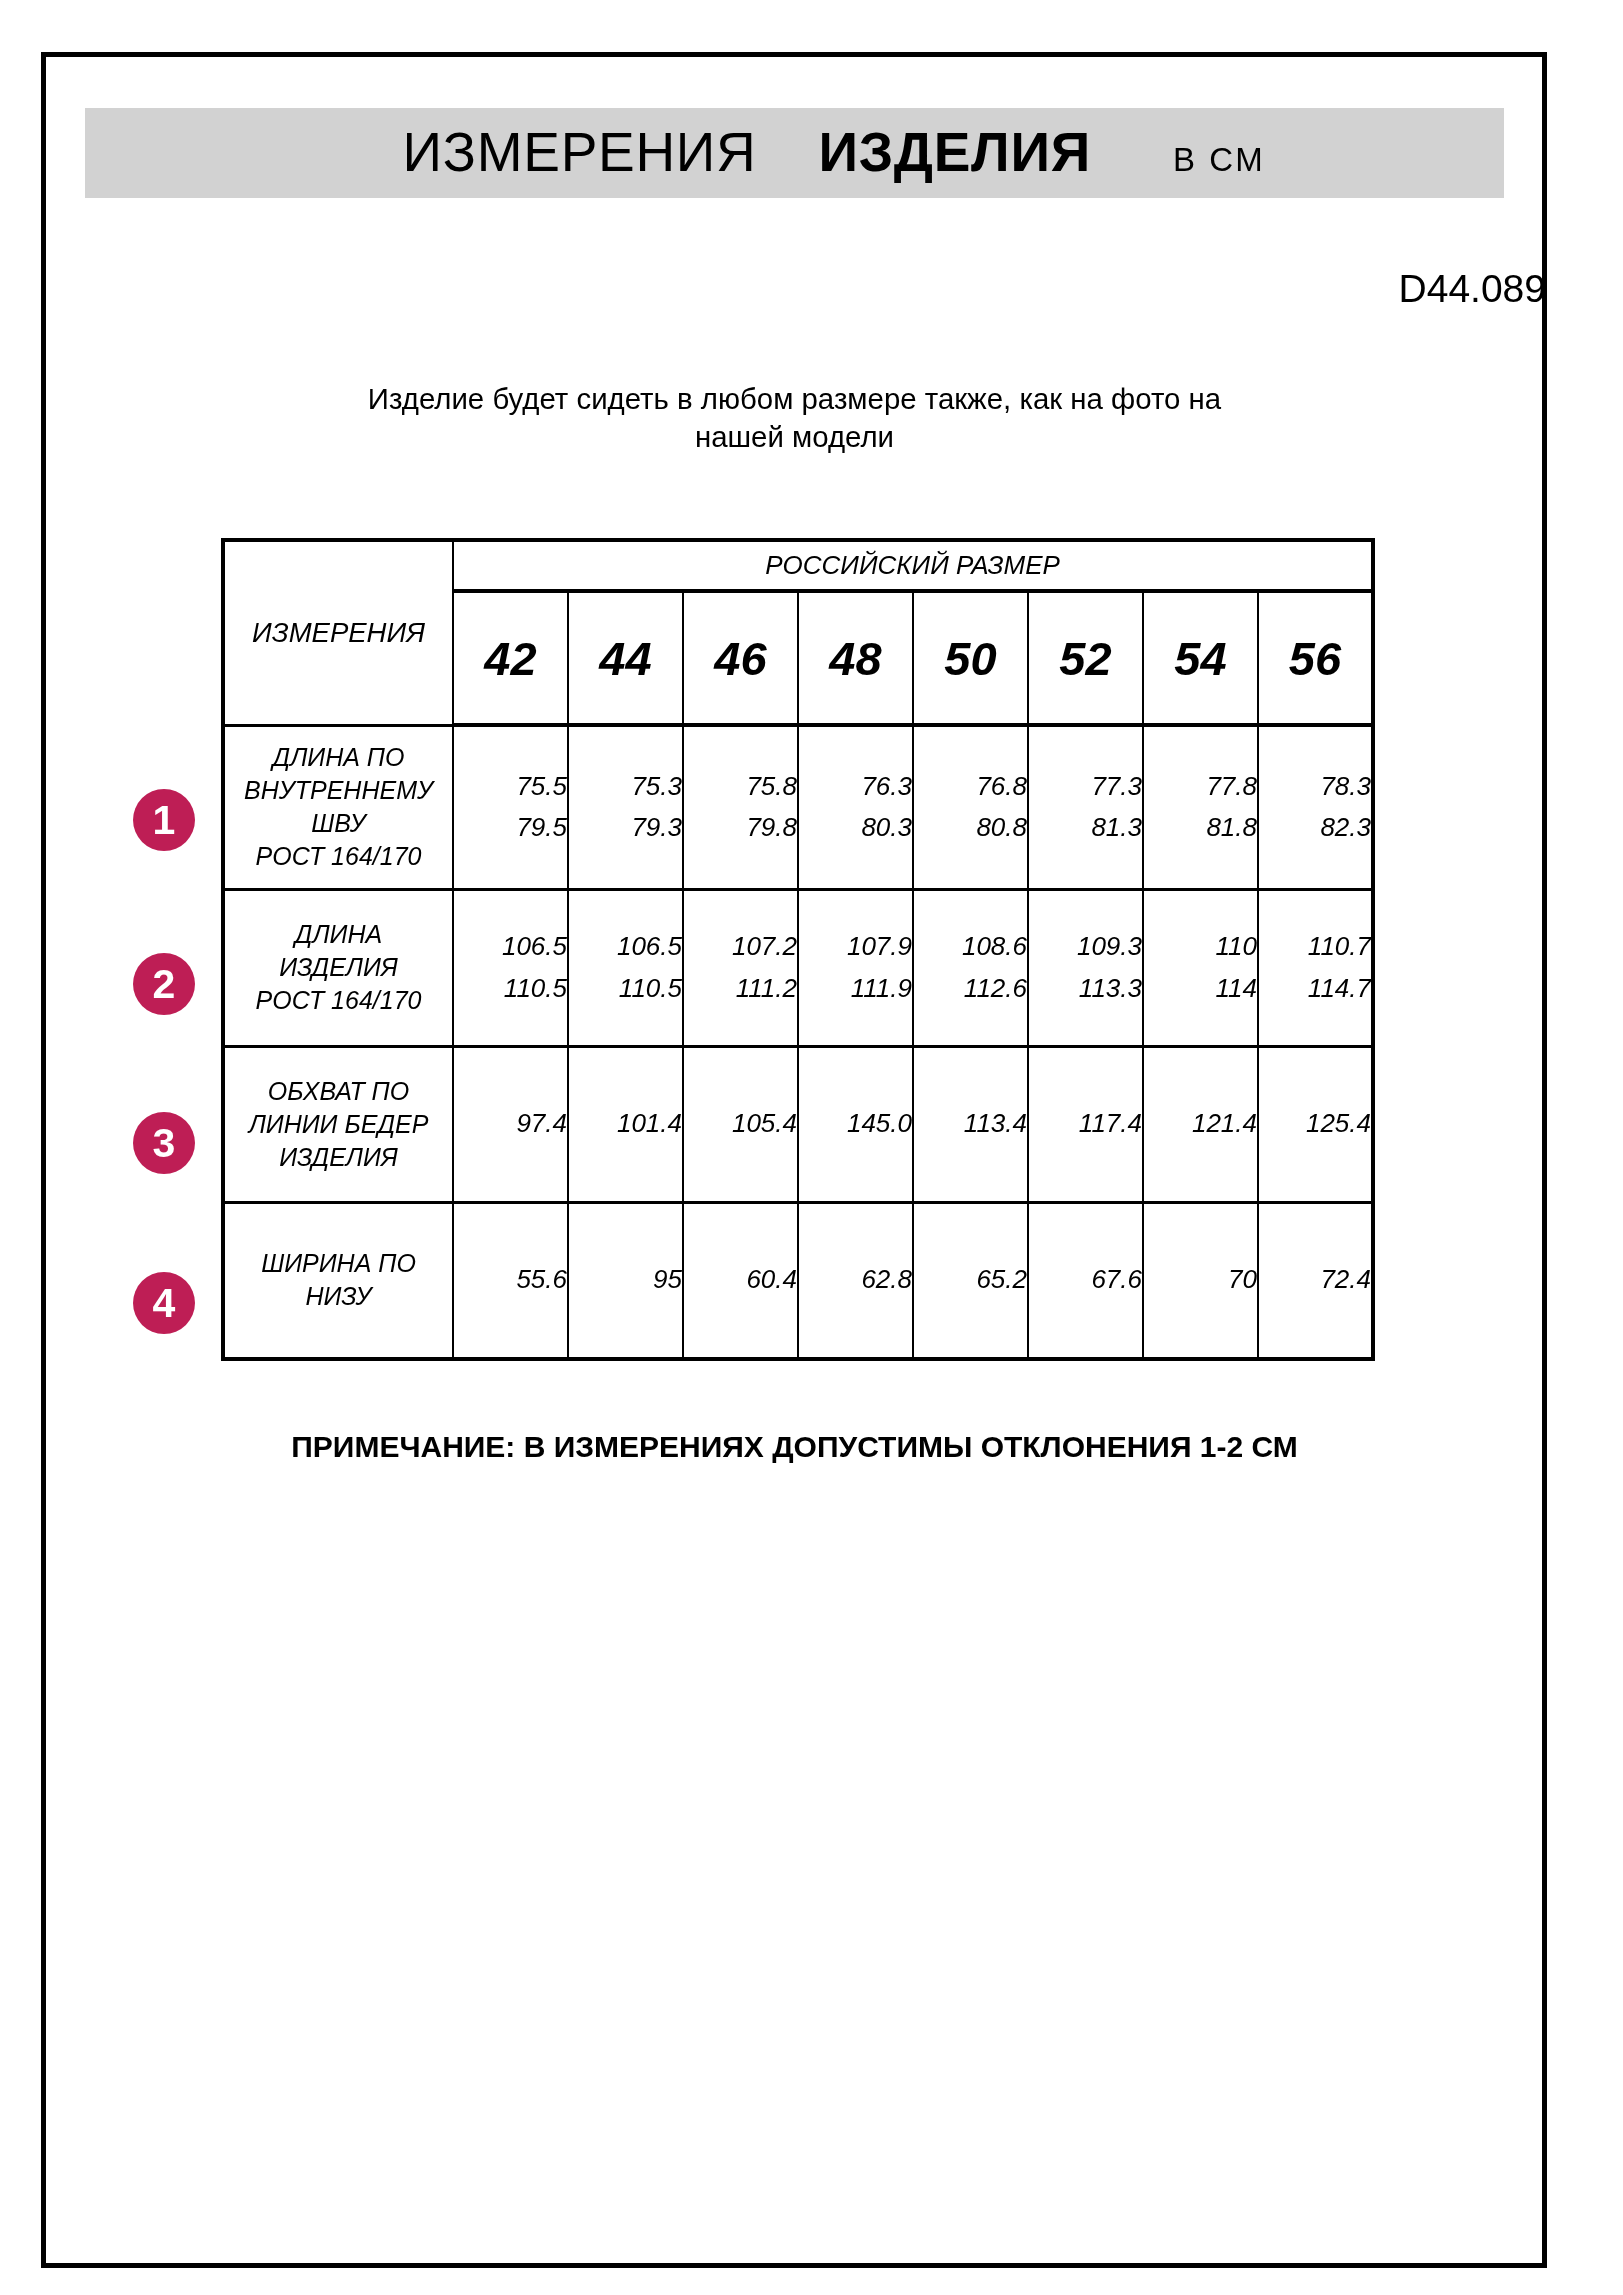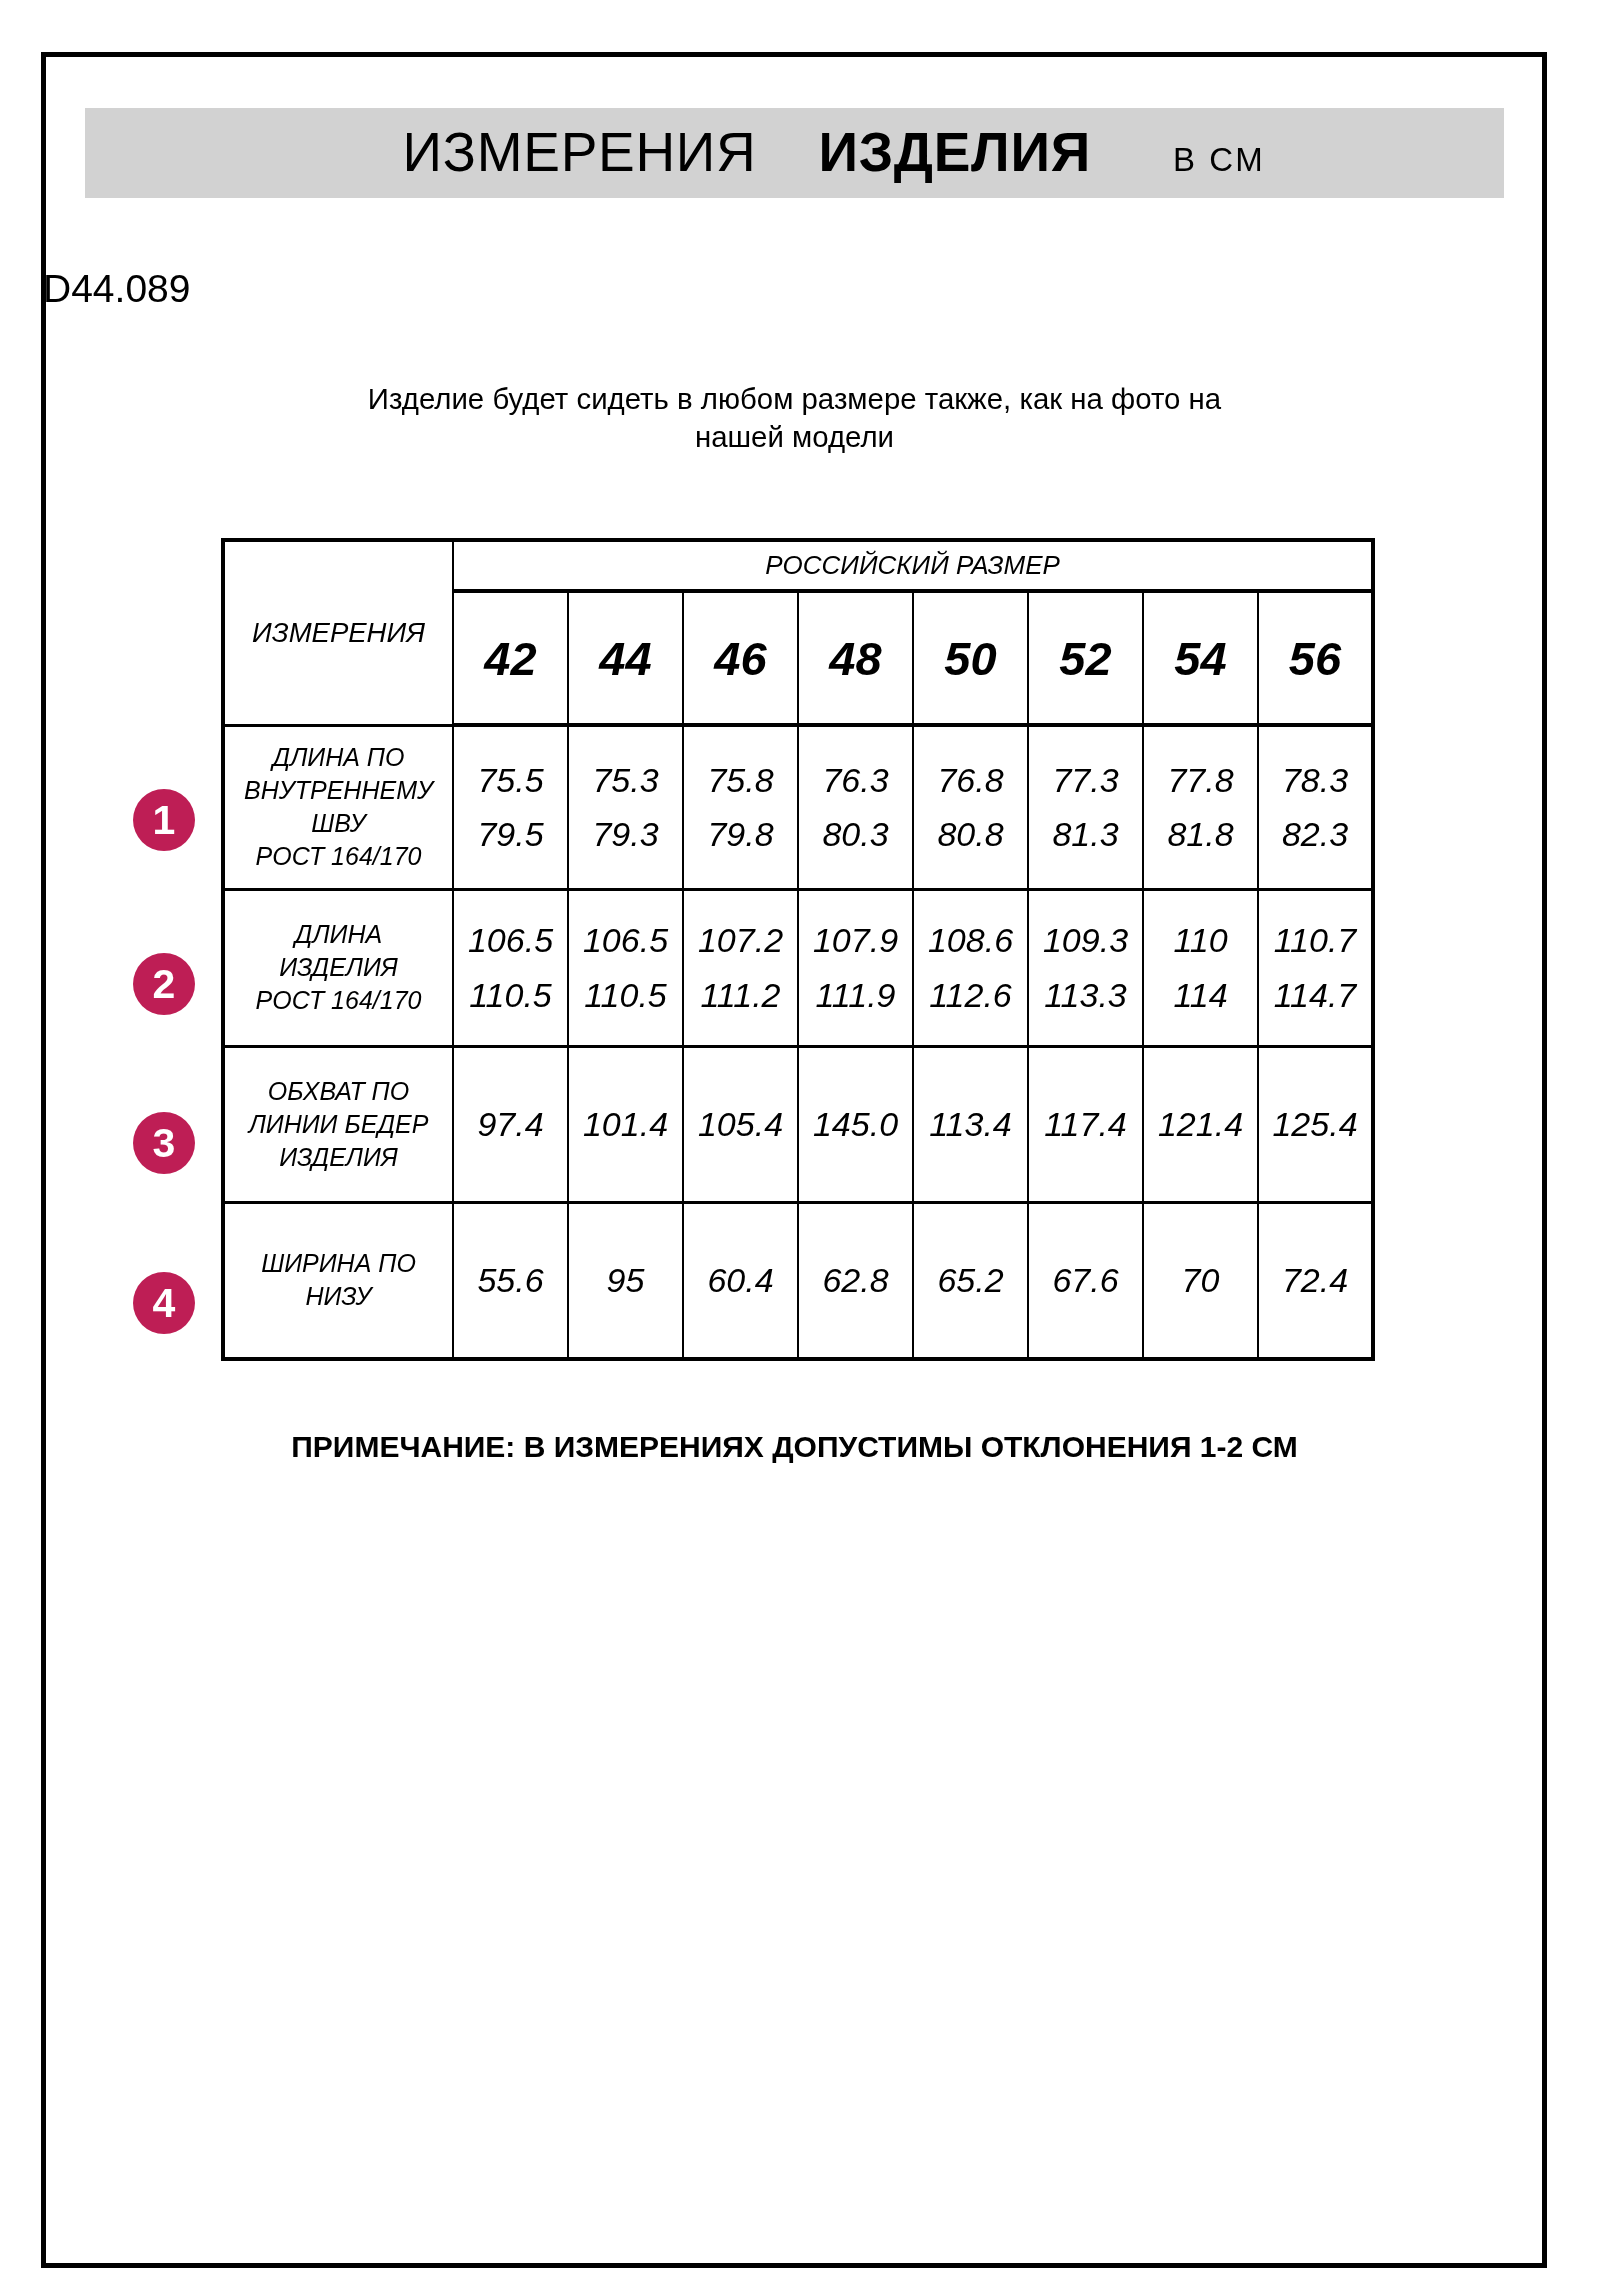--- a/index.html
+++ b/index.html
@@ -14,21 +14,21 @@
   .title-bar {
     position:absolute; left:85px; top:108px; width:1419px; height:90px;
     background:#d2d2d2; text-align:center; line-height:88px; white-space:nowrap;
     box-sizing:border-box; padding-left:79px;
   }
   .title-word1 { font-size:55px; letter-spacing:0.7px; }
   .title-word2 { font-size:55px; font-weight:bold; margin-left:62px; letter-spacing:0.7px; }
   .title-unit  { font-size:33px; margin-left:82px; letter-spacing:2.6px; }
   .article {
     position:absolute; left:43px; top:267px; width:1503px;
-    text-align:left; font-size:39px;
+    text-align:right; font-size:39px;
   }
   .subtitle {
     position:absolute; left:43px; top:380px; width:1503px; text-align:center;
     font-size:29.4px; line-height:1.3; white-space:pre-line;
   }
   table.size-table {
     position:absolute; left:221px; top:538px;
     border-collapse:collapse; table-layout:fixed;
     border:4.6px solid #000;
   }
@@ -37,21 +37,21 @@
   .size-table th, .size-table td {
     border:2.6px solid #000; padding:0; text-align:center; vertical-align:middle;
     box-sizing:border-box;
     font-style:italic;
   }
   tr.hdr1 th.ru-size { height:51px; font-size:26px; font-weight:normal; border-bottom:4.6px solid #000; }
   td.corner { font-size:27.5px; font-weight:normal; }
   tr.hdr2 th.size-cell { height:134px; font-size:47px; font-weight:bold; border-bottom:4.6px solid #000; }
   tr.data td { border-top-width:3.3px; border-bottom-width:3.3px; }
   tr.data td.row-label { font-size:25px; line-height:1.32; white-space:pre-line; }
-  tr.data td.val { font-size:34px; line-height:1.6; white-space:pre-line; }
+  tr.data td.val { font-size:26px; line-height:1.6; white-space:pre-line;text-align:right; }
   tr.r1 { height:164px; } tr.r2 { height:157px; } tr.r3 { height:156px; } tr.r4 { height:157px; }
   .badge {
     position:absolute; left:133px; width:62px; height:62px; border-radius:50%;
     background:#be1e55; color:#fff; display:flex; align-items:center; justify-content:center;
     font-size:41px; font-weight:bold;
   }
   .b1 { top:789px; } .b2 { top:953px; } .b3 { top:1112px; } .b4 { top:1272px; }
   .note {
     position:absolute; left:43px; top:1430px; width:1503px; text-align:center;
     font-size:30px; font-weight:bold;

